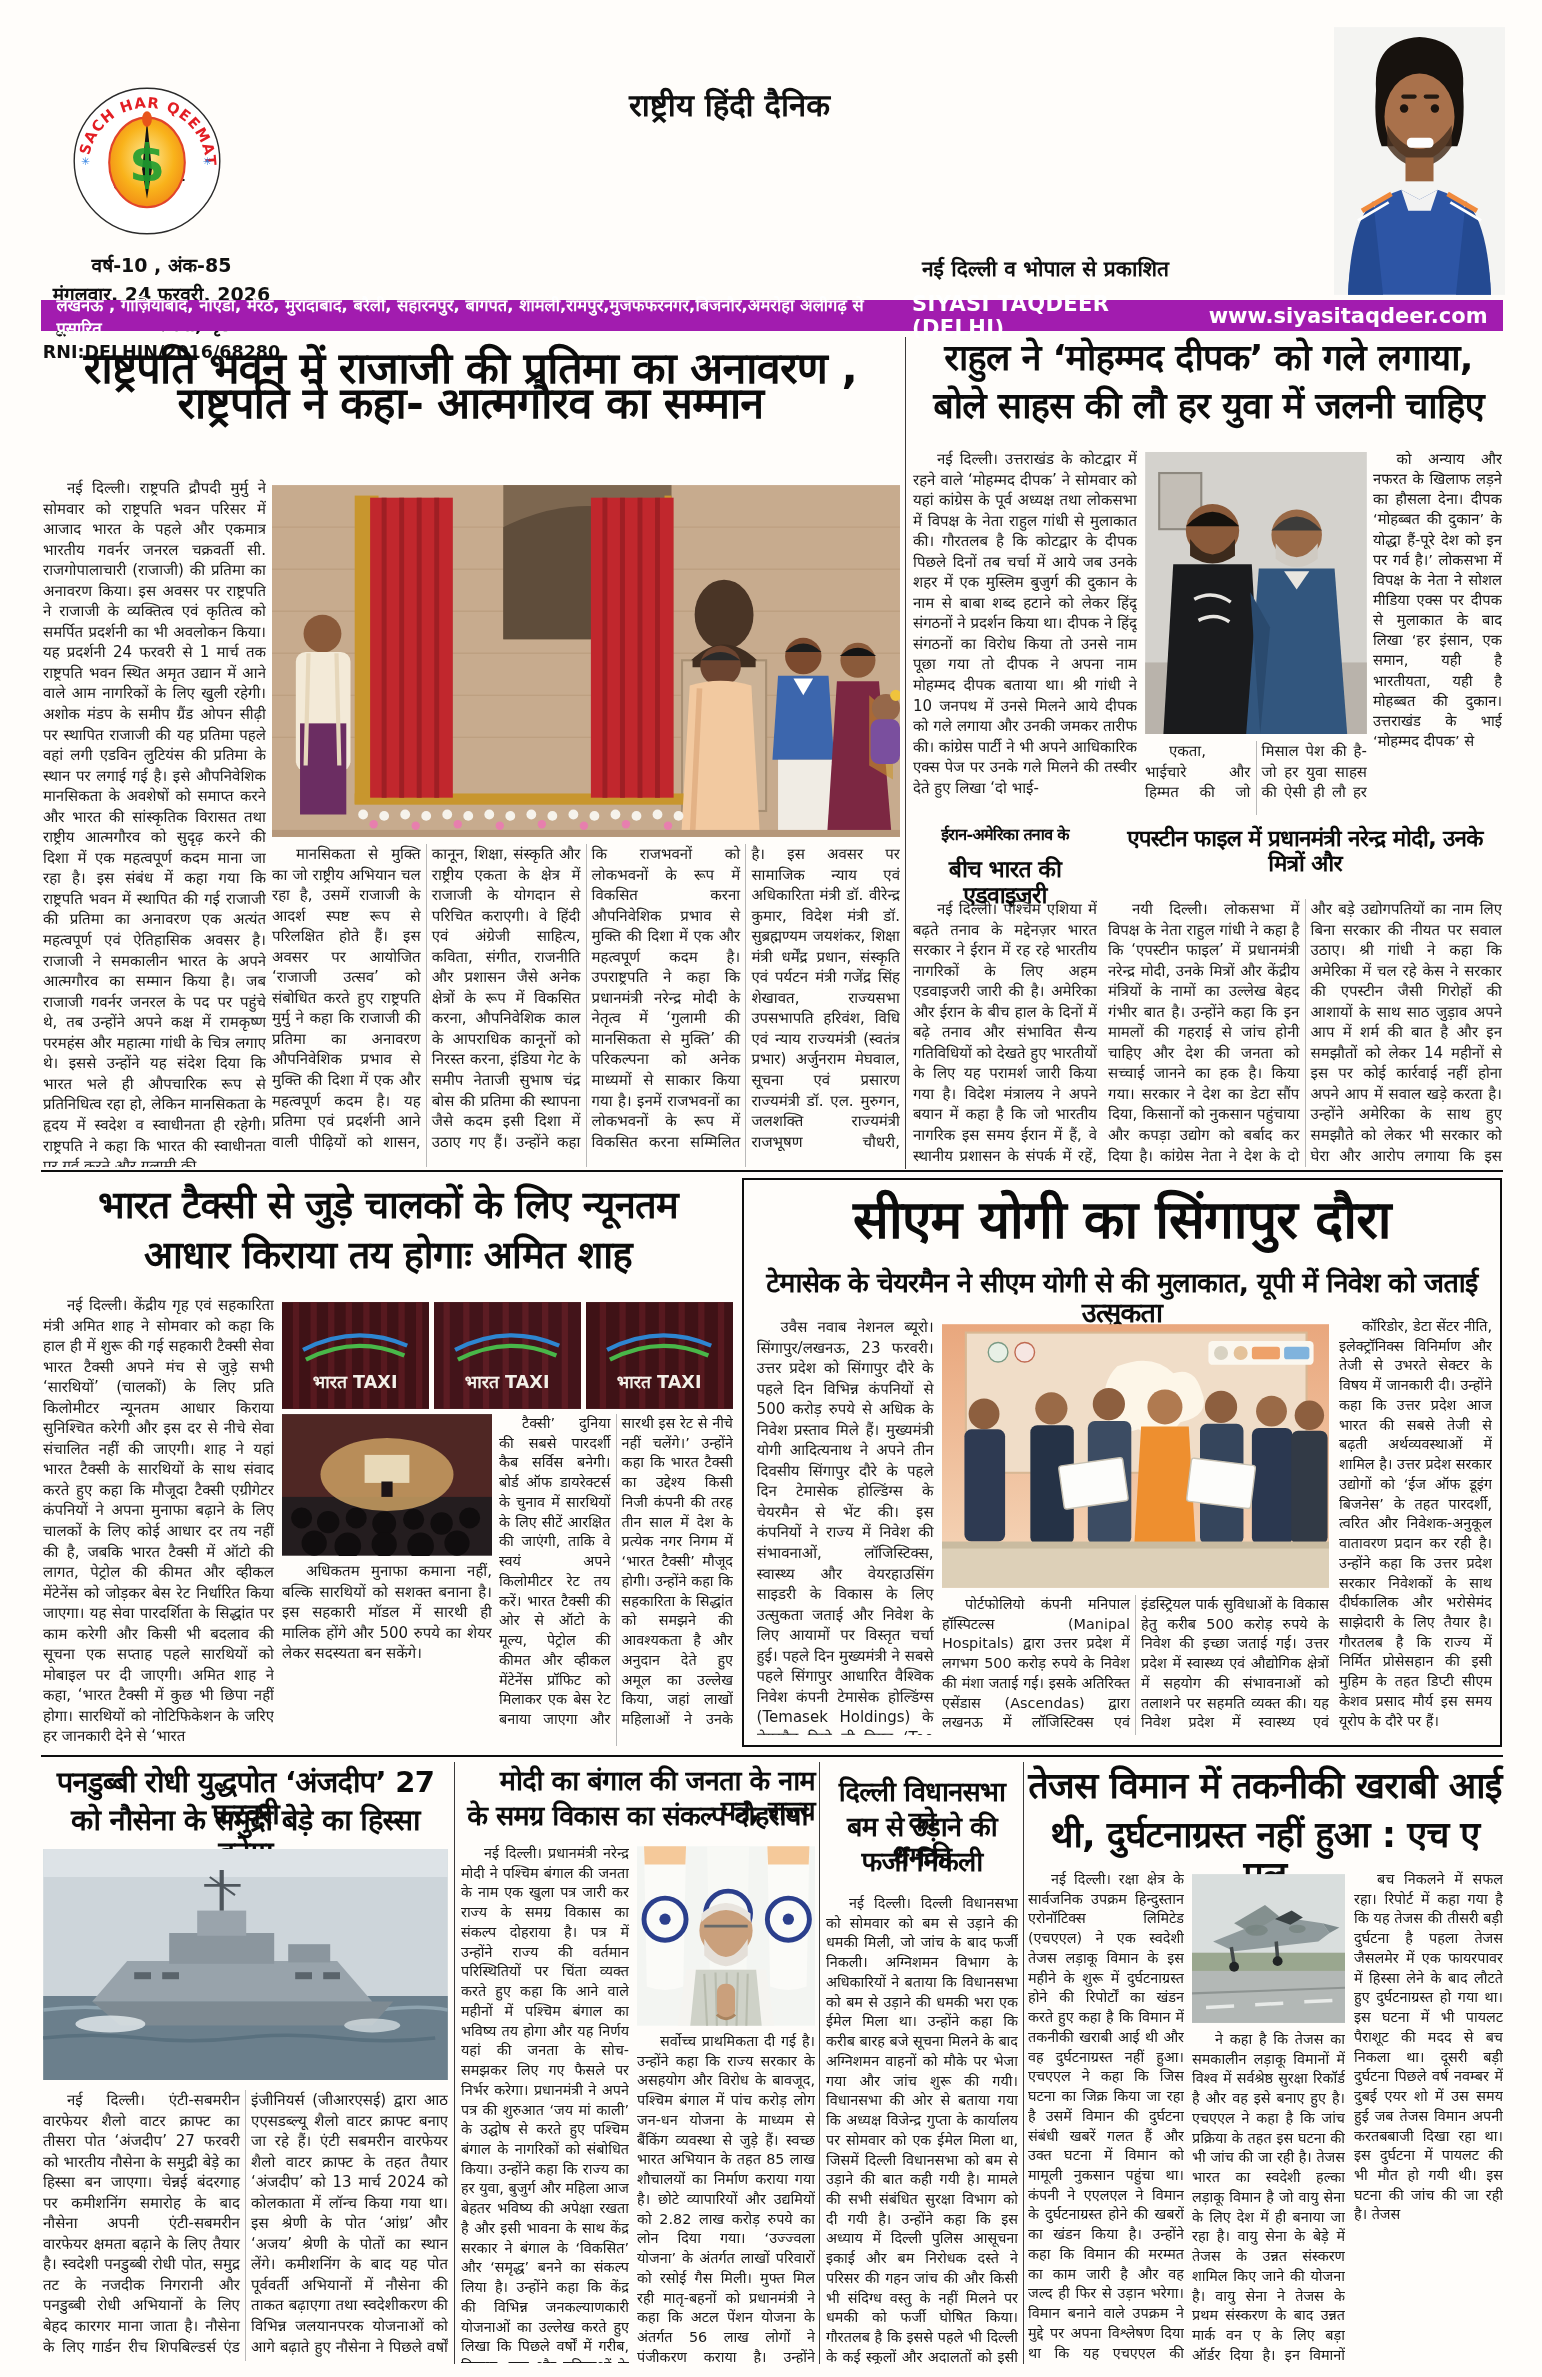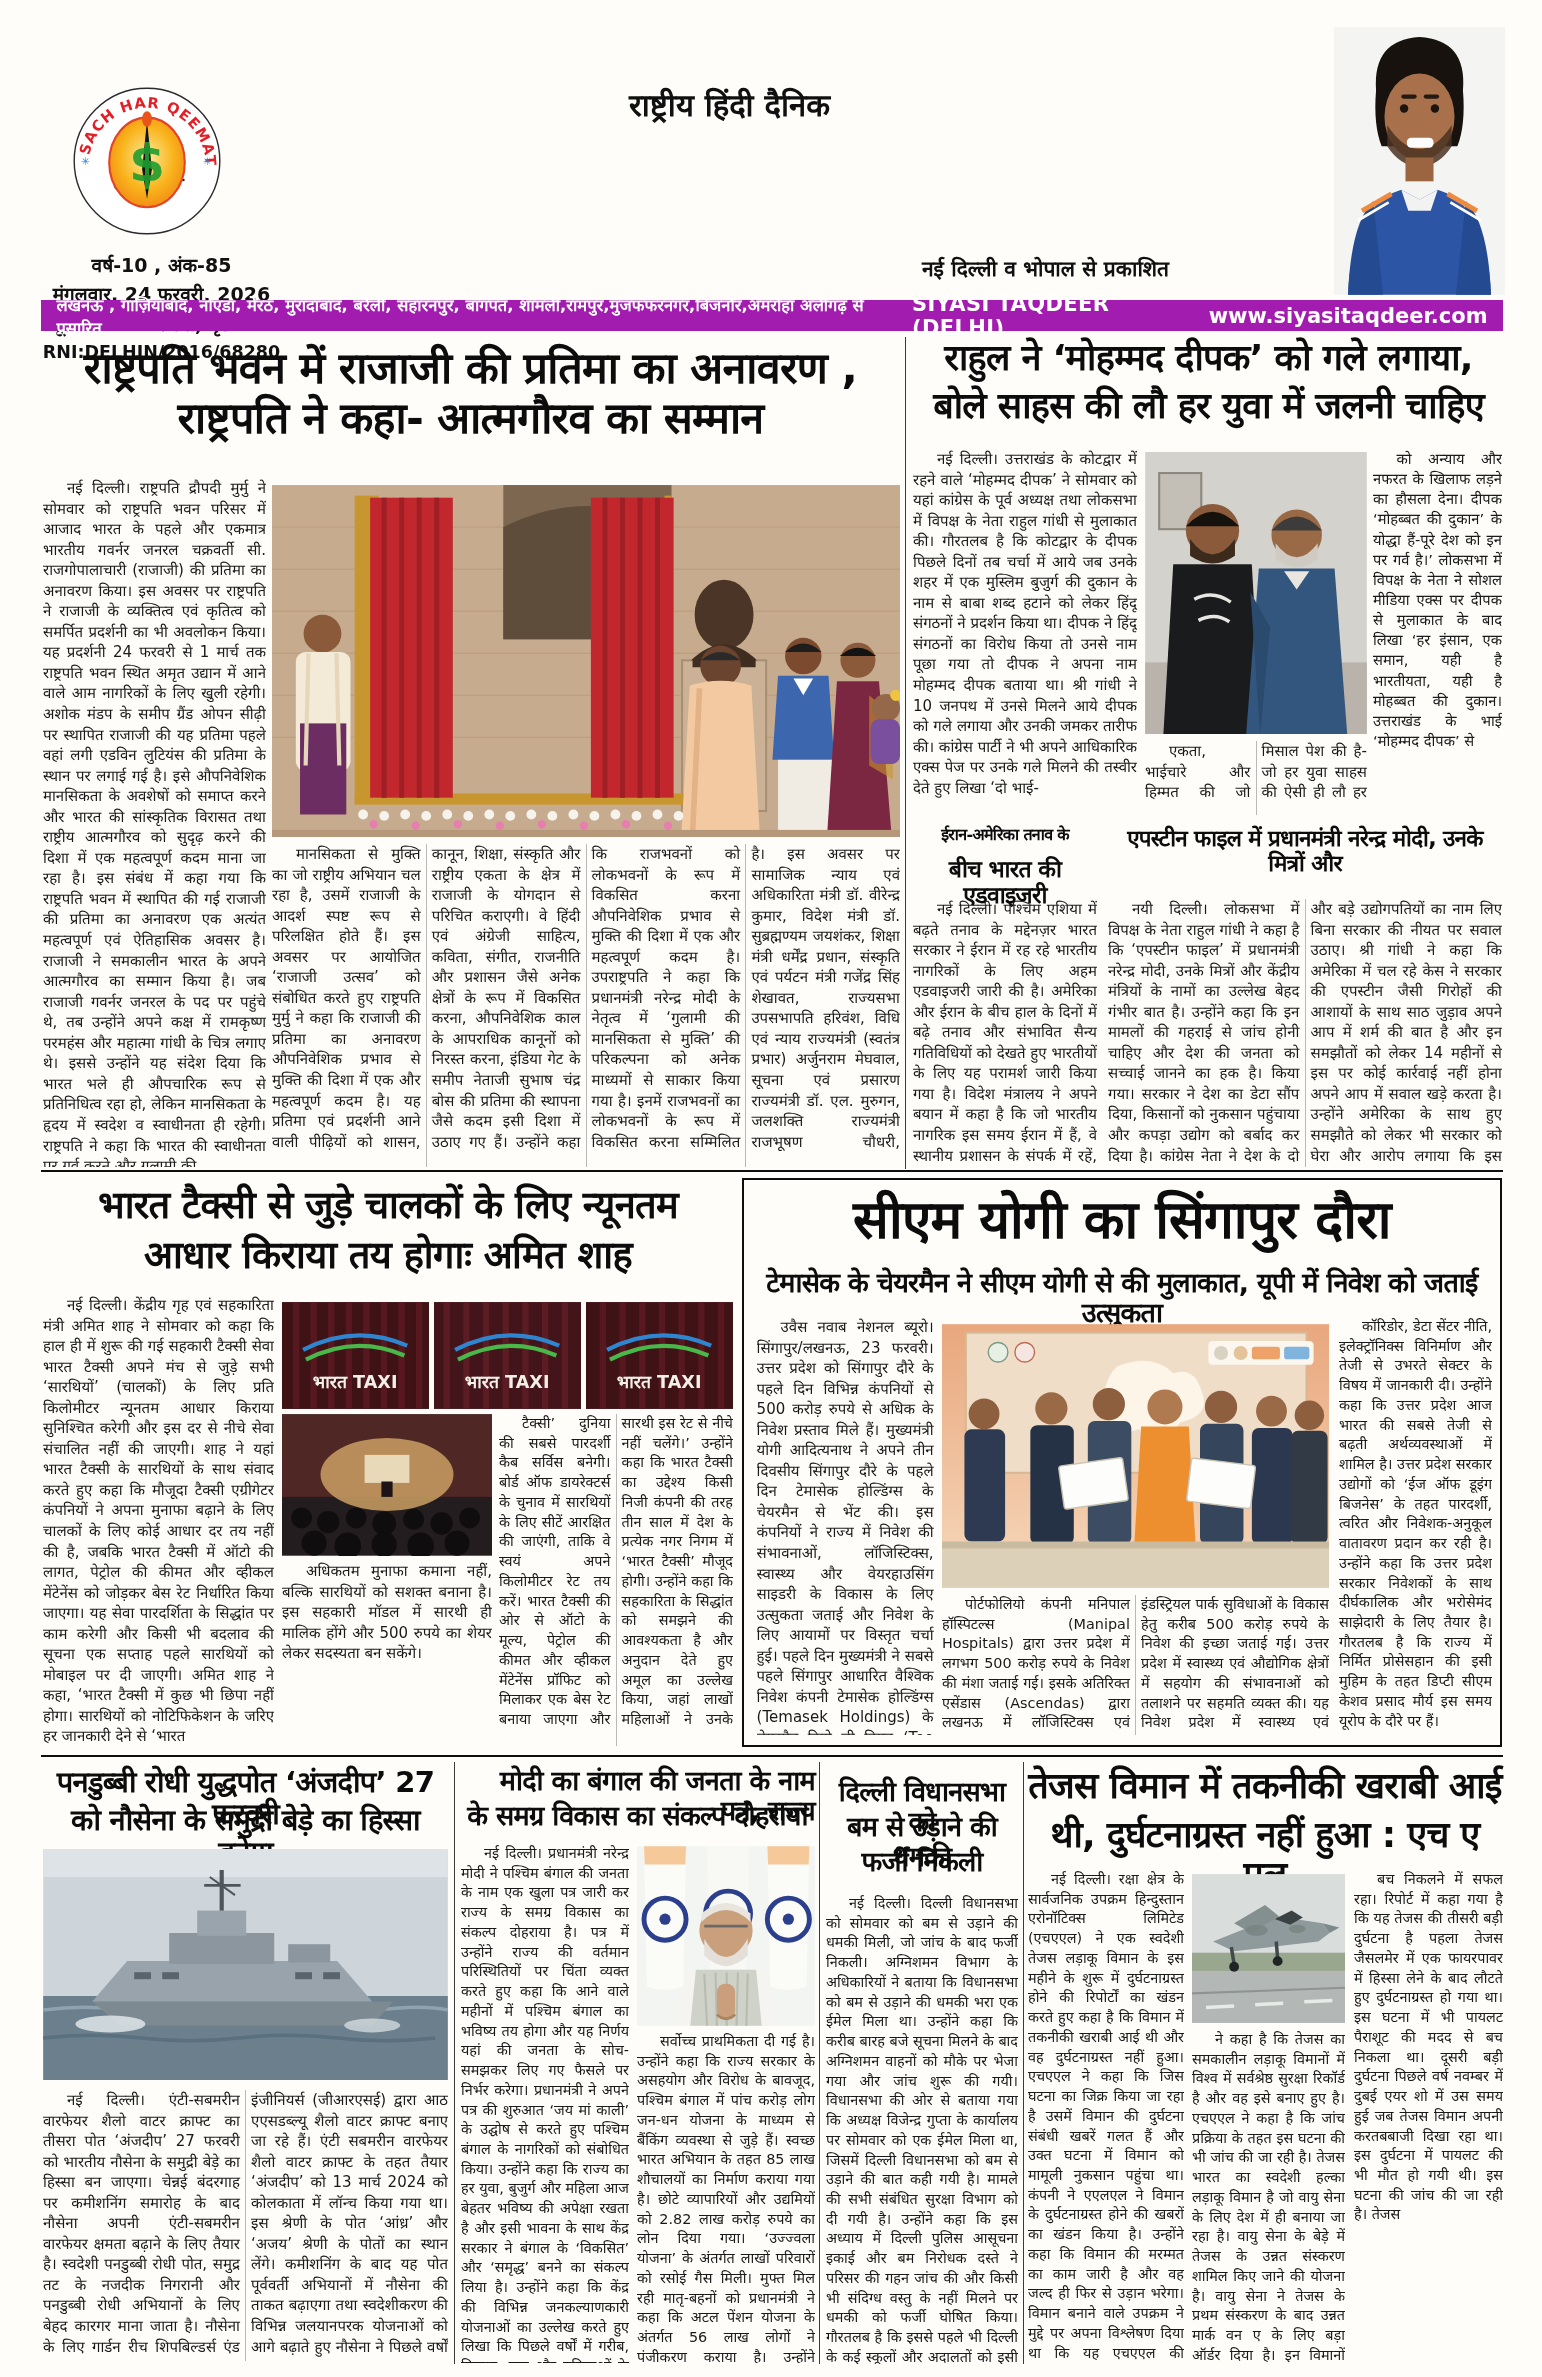--- a/index.html
+++ b/index.html
@@ -83,21 +83,21 @@
     </svg>
   </div>
 
   <div id="topbar" class="abs" style="left:41px;top:300px;width:1462px;height:31px;">
     <span class="cities">लखनऊ , गाज़ियाबाद, नोएडा, मेरठ, मुरादाबाद, बरैली, सहारनपुर, बागपत, शामली,रामपुर,मुजफफरनगर,बिजनौर,अमरोहा अलीगढ़ से प्रसारित</span>
     <span class="edition">SIYASI TAQDEER (DELHI)</span>
     <span class="website">www.siyasitaqdeer.com</span>
   </div>
 
   <div class="abs hl" style="left:42px;top:344px;width:857px;font-size:43px;">राष्ट्रपति भवन में राजाजी की प्रतिमा का अनावरण ,</div>
-  <div class="abs hl" style="left:42px;top:394px;width:857px;font-size:43px;">राष्ट्रपति ने कहा- आत्मगौरव का सम्मान</div>
+  <div class="abs hl" style="left:42px;top:379px;width:857px;font-size:43px;">राष्ट्रपति ने कहा- आत्मगौरव का सम्मान</div>
 
   <div class="abs body-text" style="left:43px;top:478px;width:223px;height:689px;">नई दिल्ली। राष्ट्रपति द्रौपदी मुर्मु ने सोमवार को राष्ट्रपति भवन परिसर में आजाद भारत के पहले और एकमात्र भारतीय गवर्नर जनरल चक्रवर्ती सी. राजगोपालाचारी (राजाजी) की प्रतिमा का अनावरण किया। इस अवसर पर राष्ट्रपति ने राजाजी के व्यक्तित्व एवं कृतित्व को समर्पित प्रदर्शनी का भी अवलोकन किया। यह प्रदर्शनी 24 फरवरी से 1 मार्च तक राष्ट्रपति भवन स्थित अमृत उद्यान में आने वाले आम नागरिकों के लिए खुली रहेगी। अशोक मंडप के समीप ग्रैंड ओपन सीढ़ी पर स्थापित राजाजी की यह प्रतिमा पहले वहां लगी एडविन लुटियंस की प्रतिमा के स्थान पर लगाई गई है। इसे औपनिवेशिक मानसिकता के अवशेषों को समाप्त करने और भारत की सांस्कृतिक विरासत तथा राष्ट्रीय आत्मगौरव को सुदृढ़ करने की दिशा में एक महत्वपूर्ण कदम माना जा रहा है। इस संबंध में कहा गया कि राष्ट्रपति भवन में स्थापित की गई राजाजी की प्रतिमा का अनावरण एक अत्यंत महत्वपूर्ण एवं ऐतिहासिक अवसर है। राजाजी ने समकालीन भारत के अपने आत्मगौरव का सम्मान किया है। जब राजाजी गवर्नर जनरल के पद पर पहुंचे थे, तब उन्होंने अपने कक्ष में रामकृष्ण परमहंस और महात्मा गांधी के चित्र लगाए थे। इससे उन्होंने यह संदेश दिया कि भारत भले ही औपचारिक रूप से प्रतिनिधित्व रहा हो, लेकिन मानसिकता के हृदय में स्वदेश व स्वाधीनता ही रहेगी। राष्ट्रपति ने कहा कि भारत की स्वाधीनता पर गर्व करने और गुलामी की</div>
 
   <div class="abs" style="left:272px;top:485px;width:628px;height:352px;">
     <svg class="photo" width="628" height="352" viewBox="0 0 896 502">
       <rect width="896" height="502" fill="#c7ab8e"></rect>
       <g stroke="#b2937273" stroke-width="2">
         <line x1="0" y1="60" x2="896" y2="60"></line>
           <line x1="0" y1="120" x2="896" y2="120"></line>
           <line x1="0" y1="180" x2="896" y2="180"></line>

